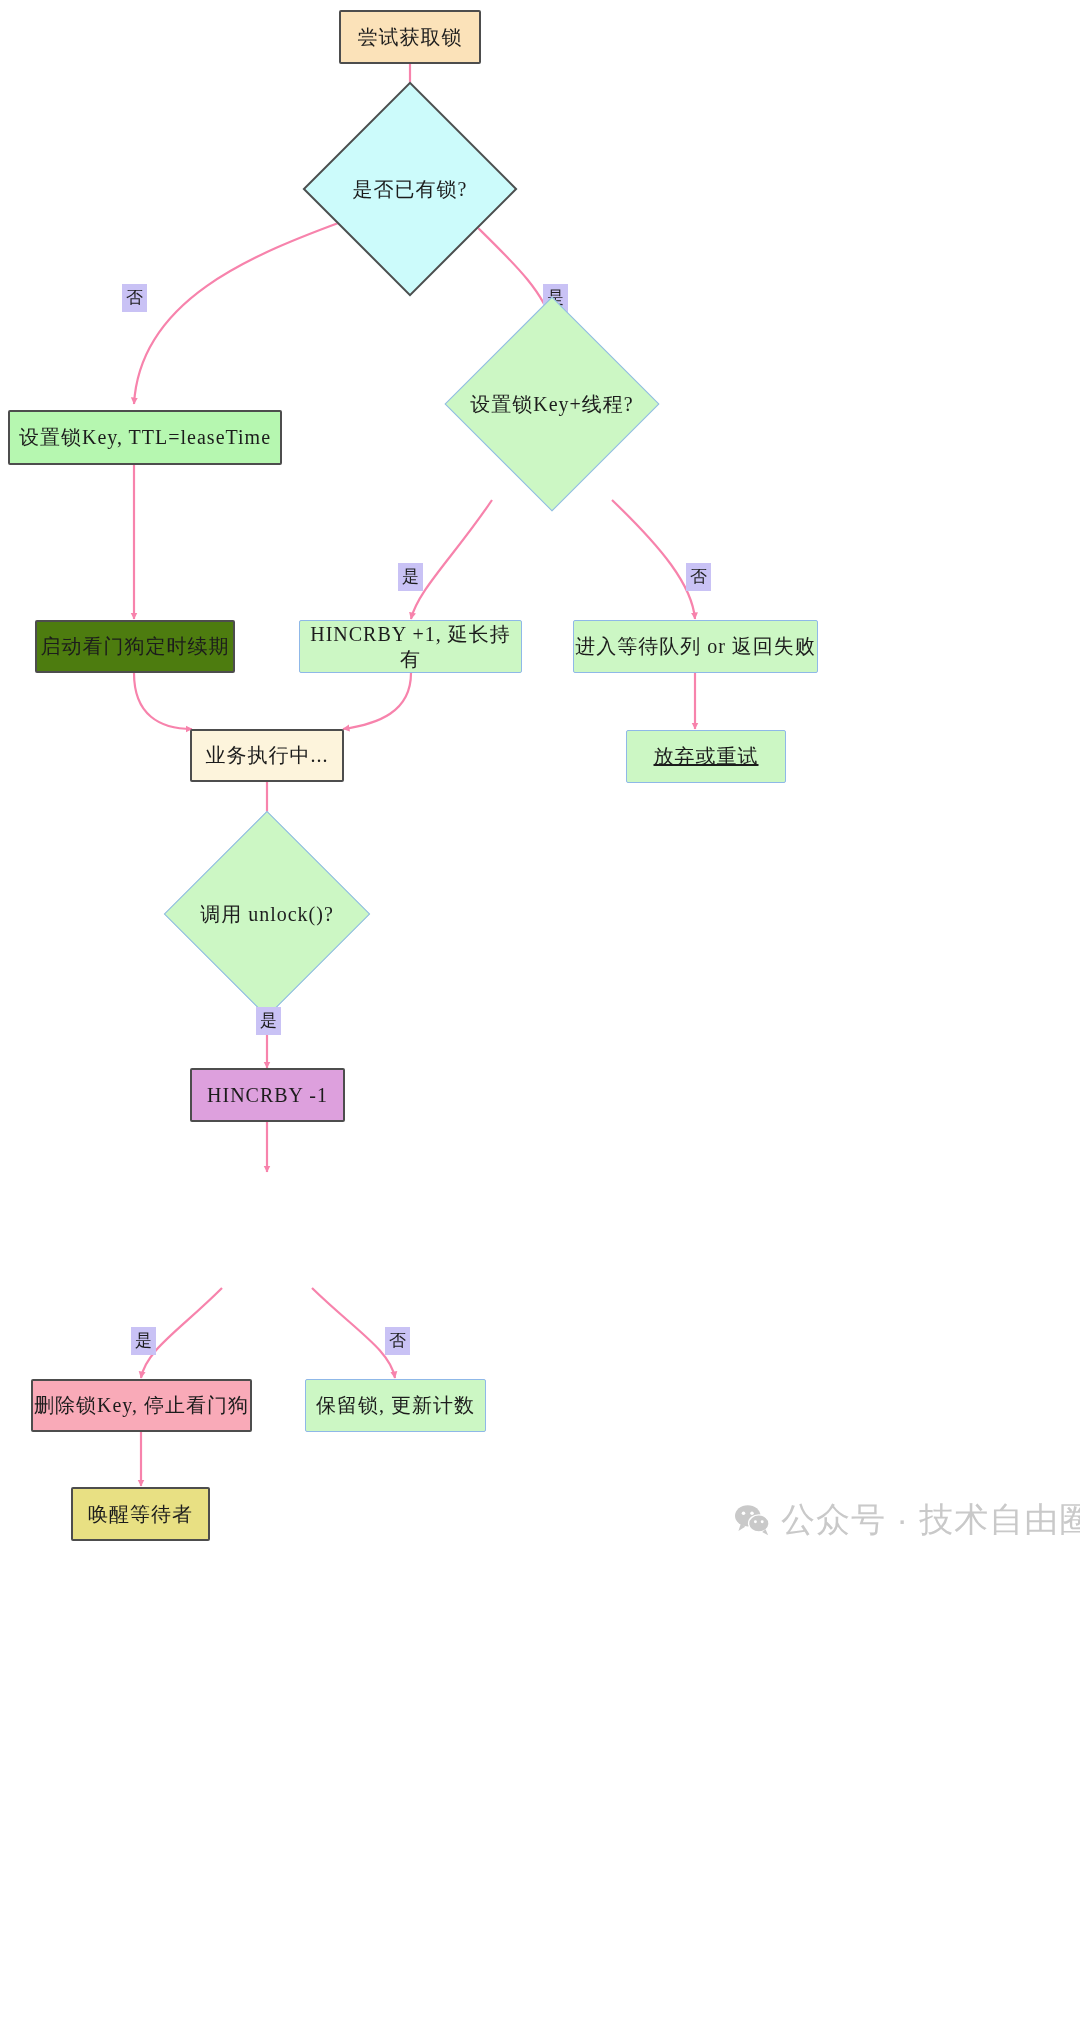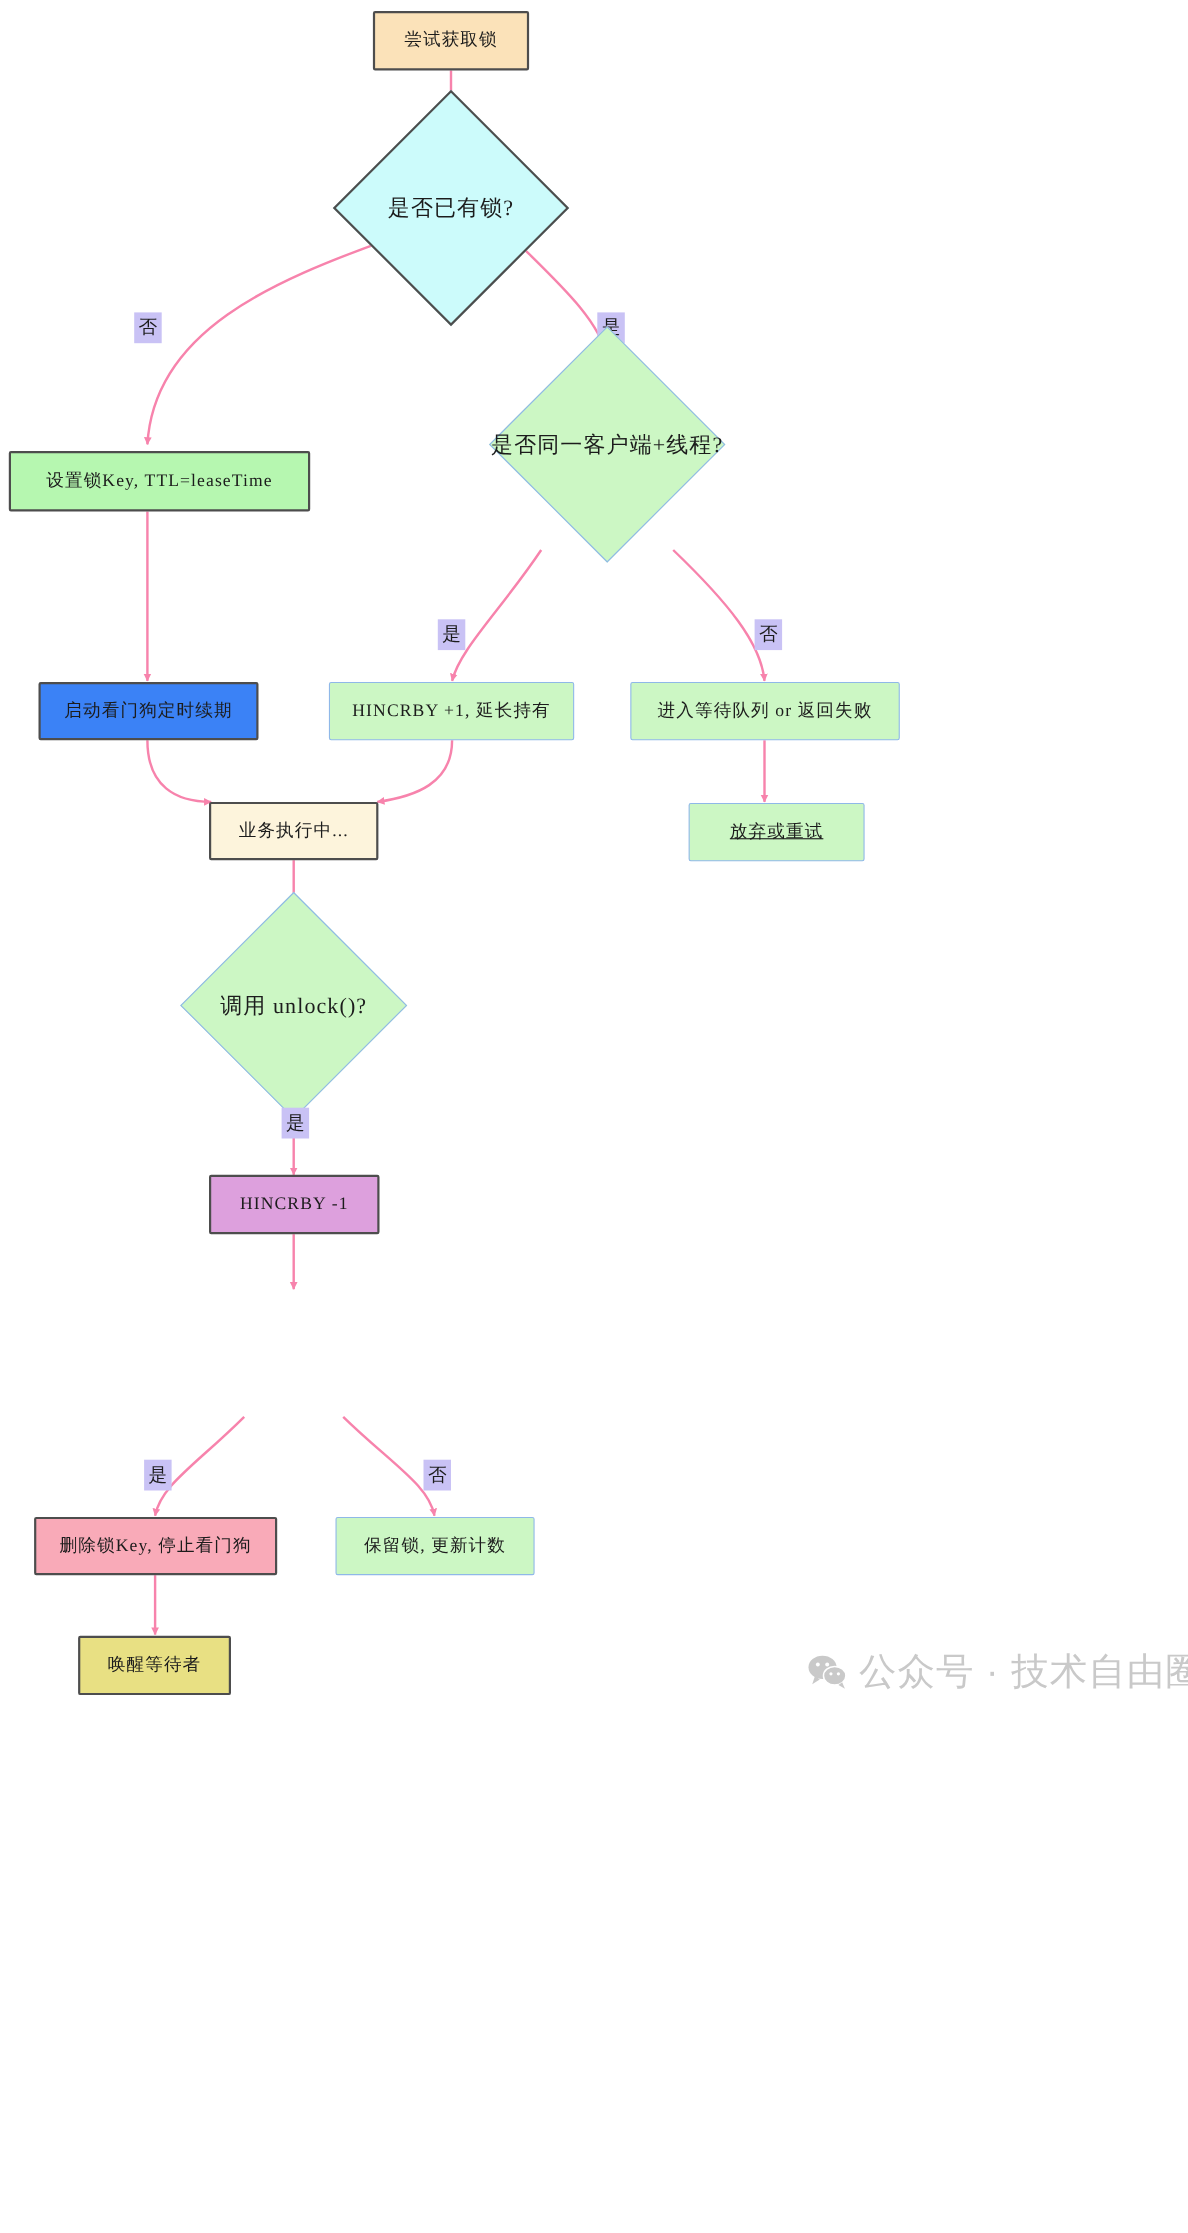--- a/index.html
+++ b/index.html
@@ -11,32 +11,32 @@
     overflow:hidden;
   }
   #canvas{position:absolute;left:0;top:0;width:1080px;height:2030px;}
   svg.edges{position:absolute;left:0;top:0;width:1080px;height:2030px;pointer-events:none;}
 
   .node{
     position:absolute;
     box-sizing:border-box;
     display:flex;align-items:center;justify-content:center;
     text-align:center;
-    font-size:16px;
+    font-size:20px;
     color:#1c1c1c;
     letter-spacing:1px;
     line-height:1.25;
     font-family:"Liberation Serif", serif;
   }
   .rect{border-radius:2px;}
 
   .n-start   {background:#fbe2b9;border:2px solid #4d4d4d;}
   .n-green   {background:#b6f7b0;border:2px solid #4d4d4d;}
   .n-green-lt{background:#ccf7c4;border:1.5px solid #8fb8e8;}
-  .n-blue    {background:#3b82f6;border:2px solid #4d4d4d;}
+  .n-blue    {background:#4d7c0f;border:2px solid #4d4d4d;}
   .n-cream   {background:#fdf4dc;border:2px solid #4d4d4d;}
   .n-orchid  {background:#dda0dd;border:2px solid #4d4d4d;}
   .n-pink    {background:#f9aab8;border:2px solid #4d4d4d;}
   .n-yellow  {background:#e8e083;border:2px solid #4d4d4d;}
 
   
   .diamond{position:absolute;}
   .diamond .shape{
     position:absolute;left:0;top:0;width:100%;height:100%;
     transform:rotate(45deg);
@@ -131,21 +131,21 @@
   <div class="elabel" style="left:122px;top:284px;">否</div>
 
   <div class="elabel" style="left:543px;top:284px;">是</div>
 
   <div class="node rect n-green" style="left:8px;top:410px;width:274px;height:55px;">
     <span>设置锁Key, TTL=leaseTime</span>
   </div>
 
   <div class="diamond d-green" style="left:476px;top:328px;width:152px;height:152px;">
     <div class="shape"></div>
-    <div class="dlabel">是否同一客户端+线程?</div>
+    <div class="dlabel">设置锁Key+线程?</div>
   </div>
 
   <div class="elabel" style="left:398px;top:563px;">是</div>
 
   <div class="elabel" style="left:686px;top:563px;">否</div>
 
   <div class="node rect n-blue" style="left:35px;top:620px;width:200px;height:53px;">
     <span>启动看门狗定时续期</span>
   </div>
 

